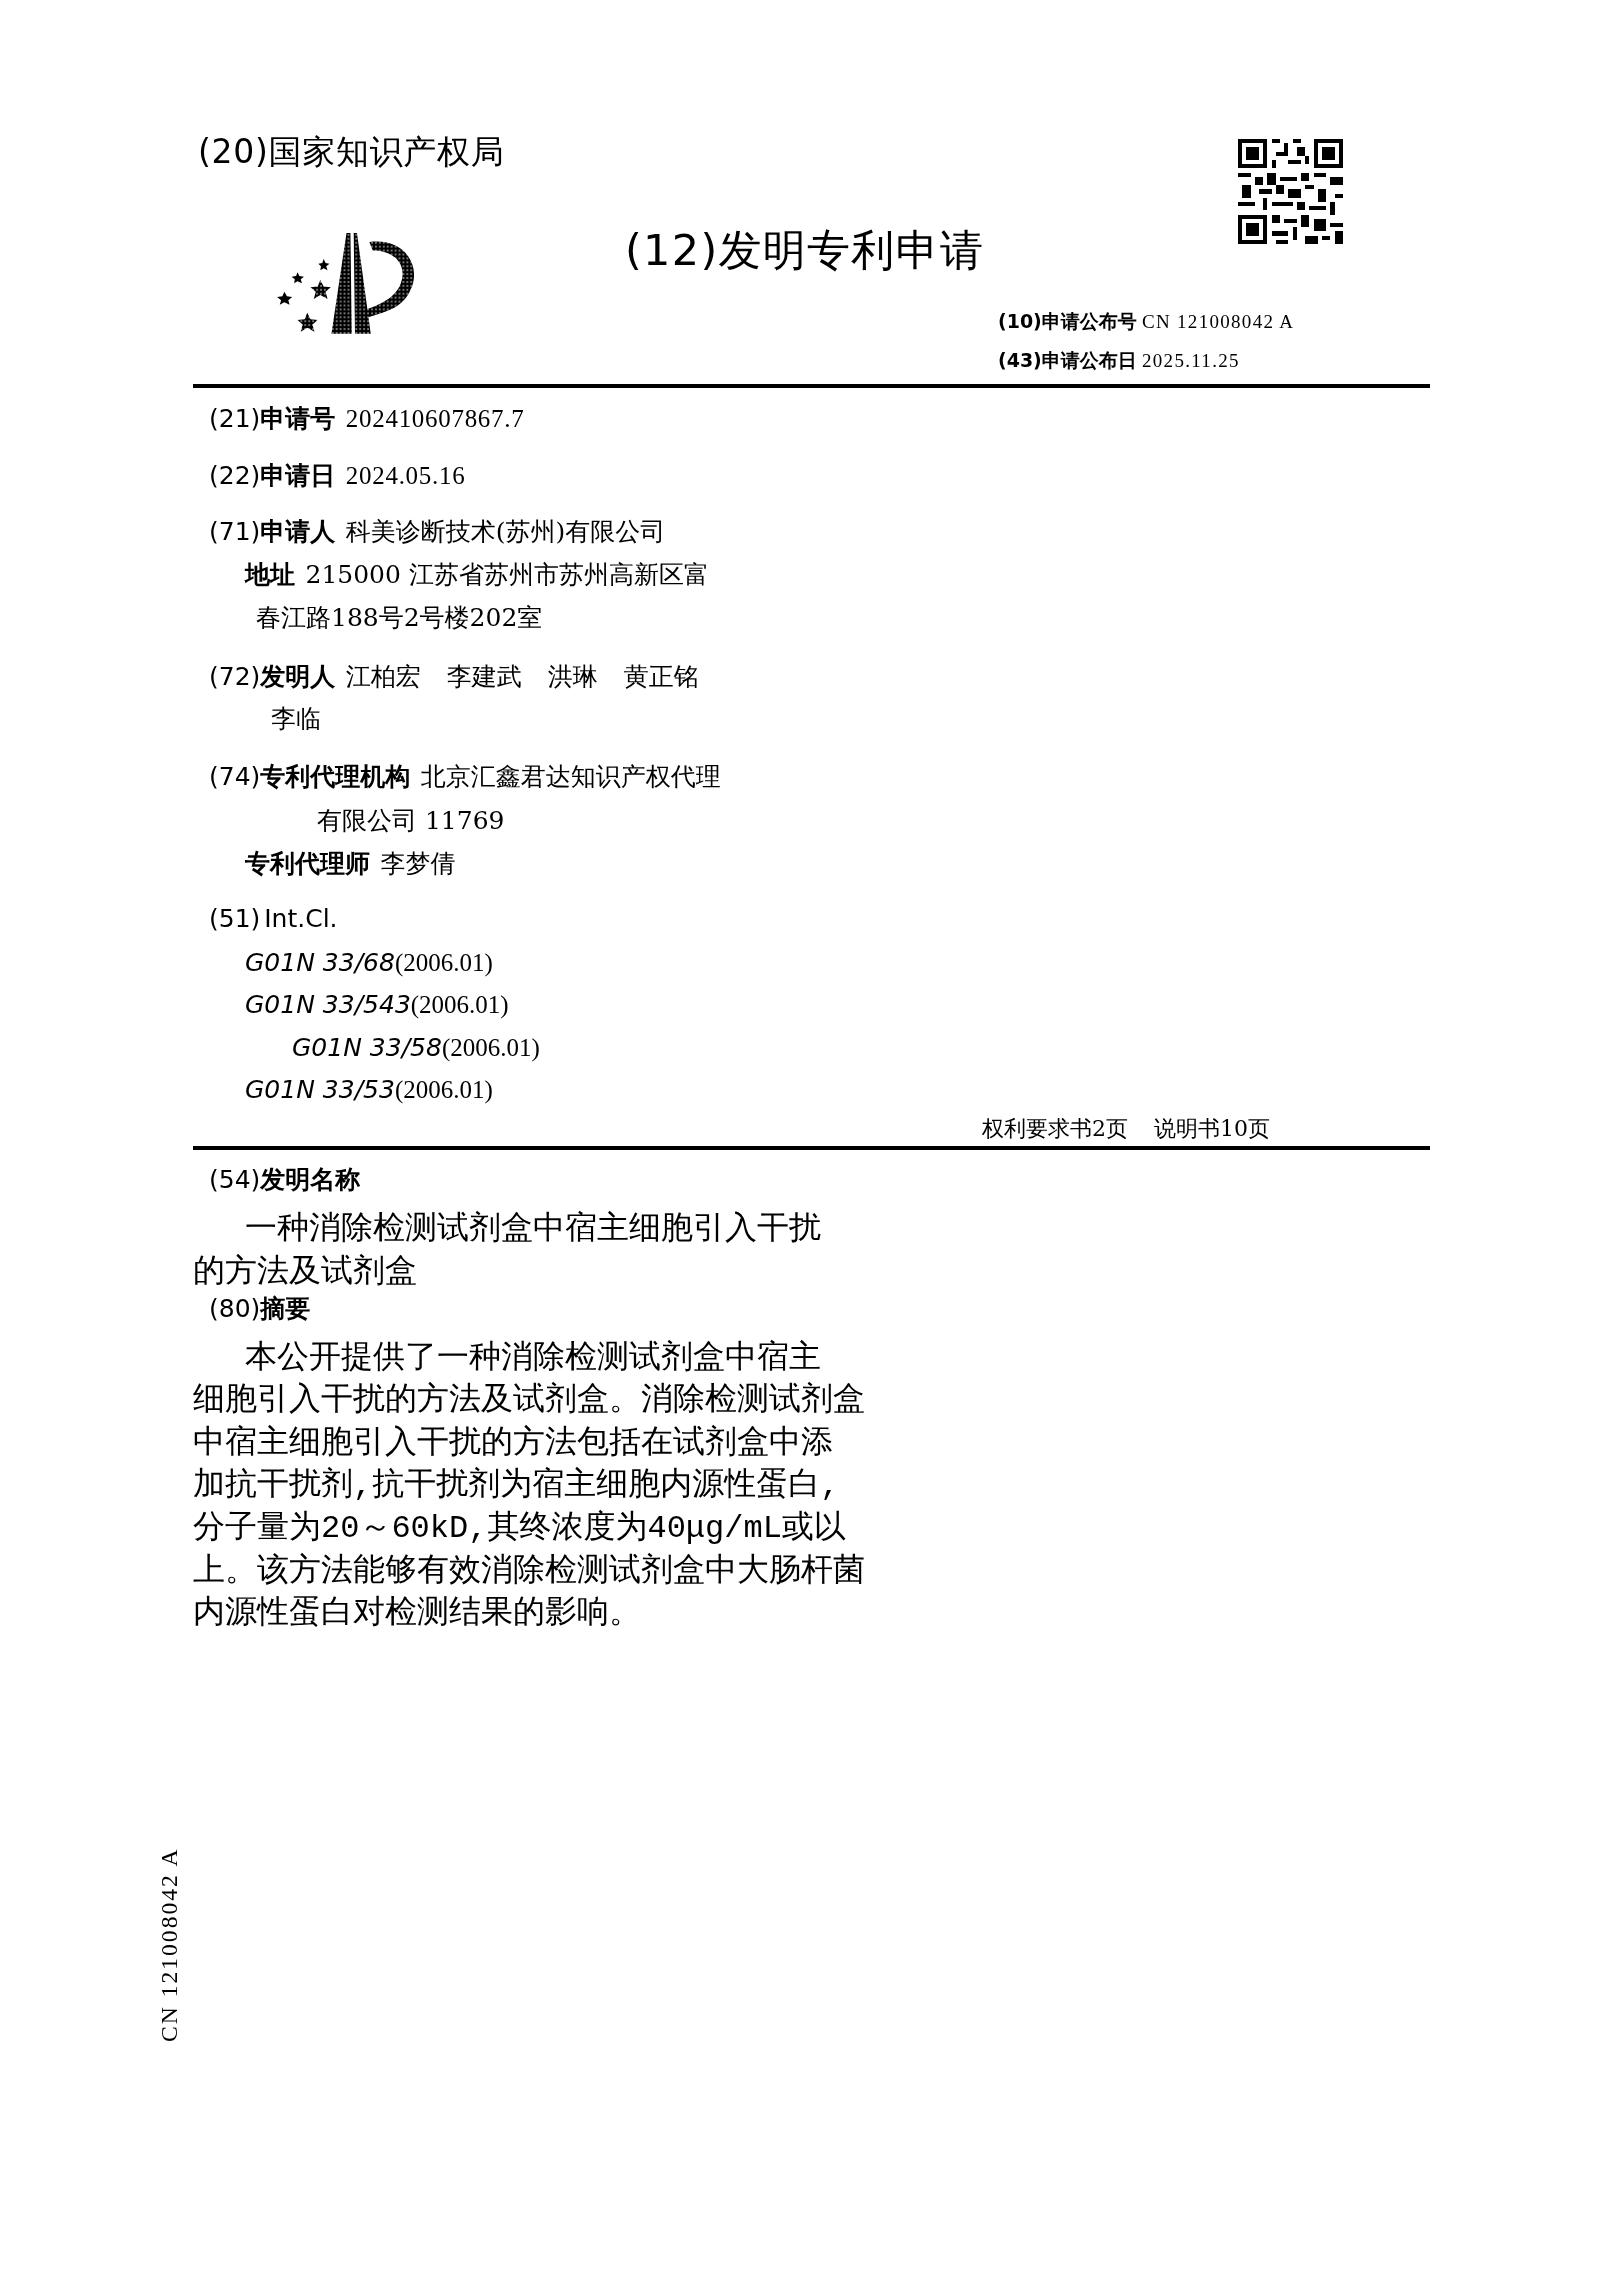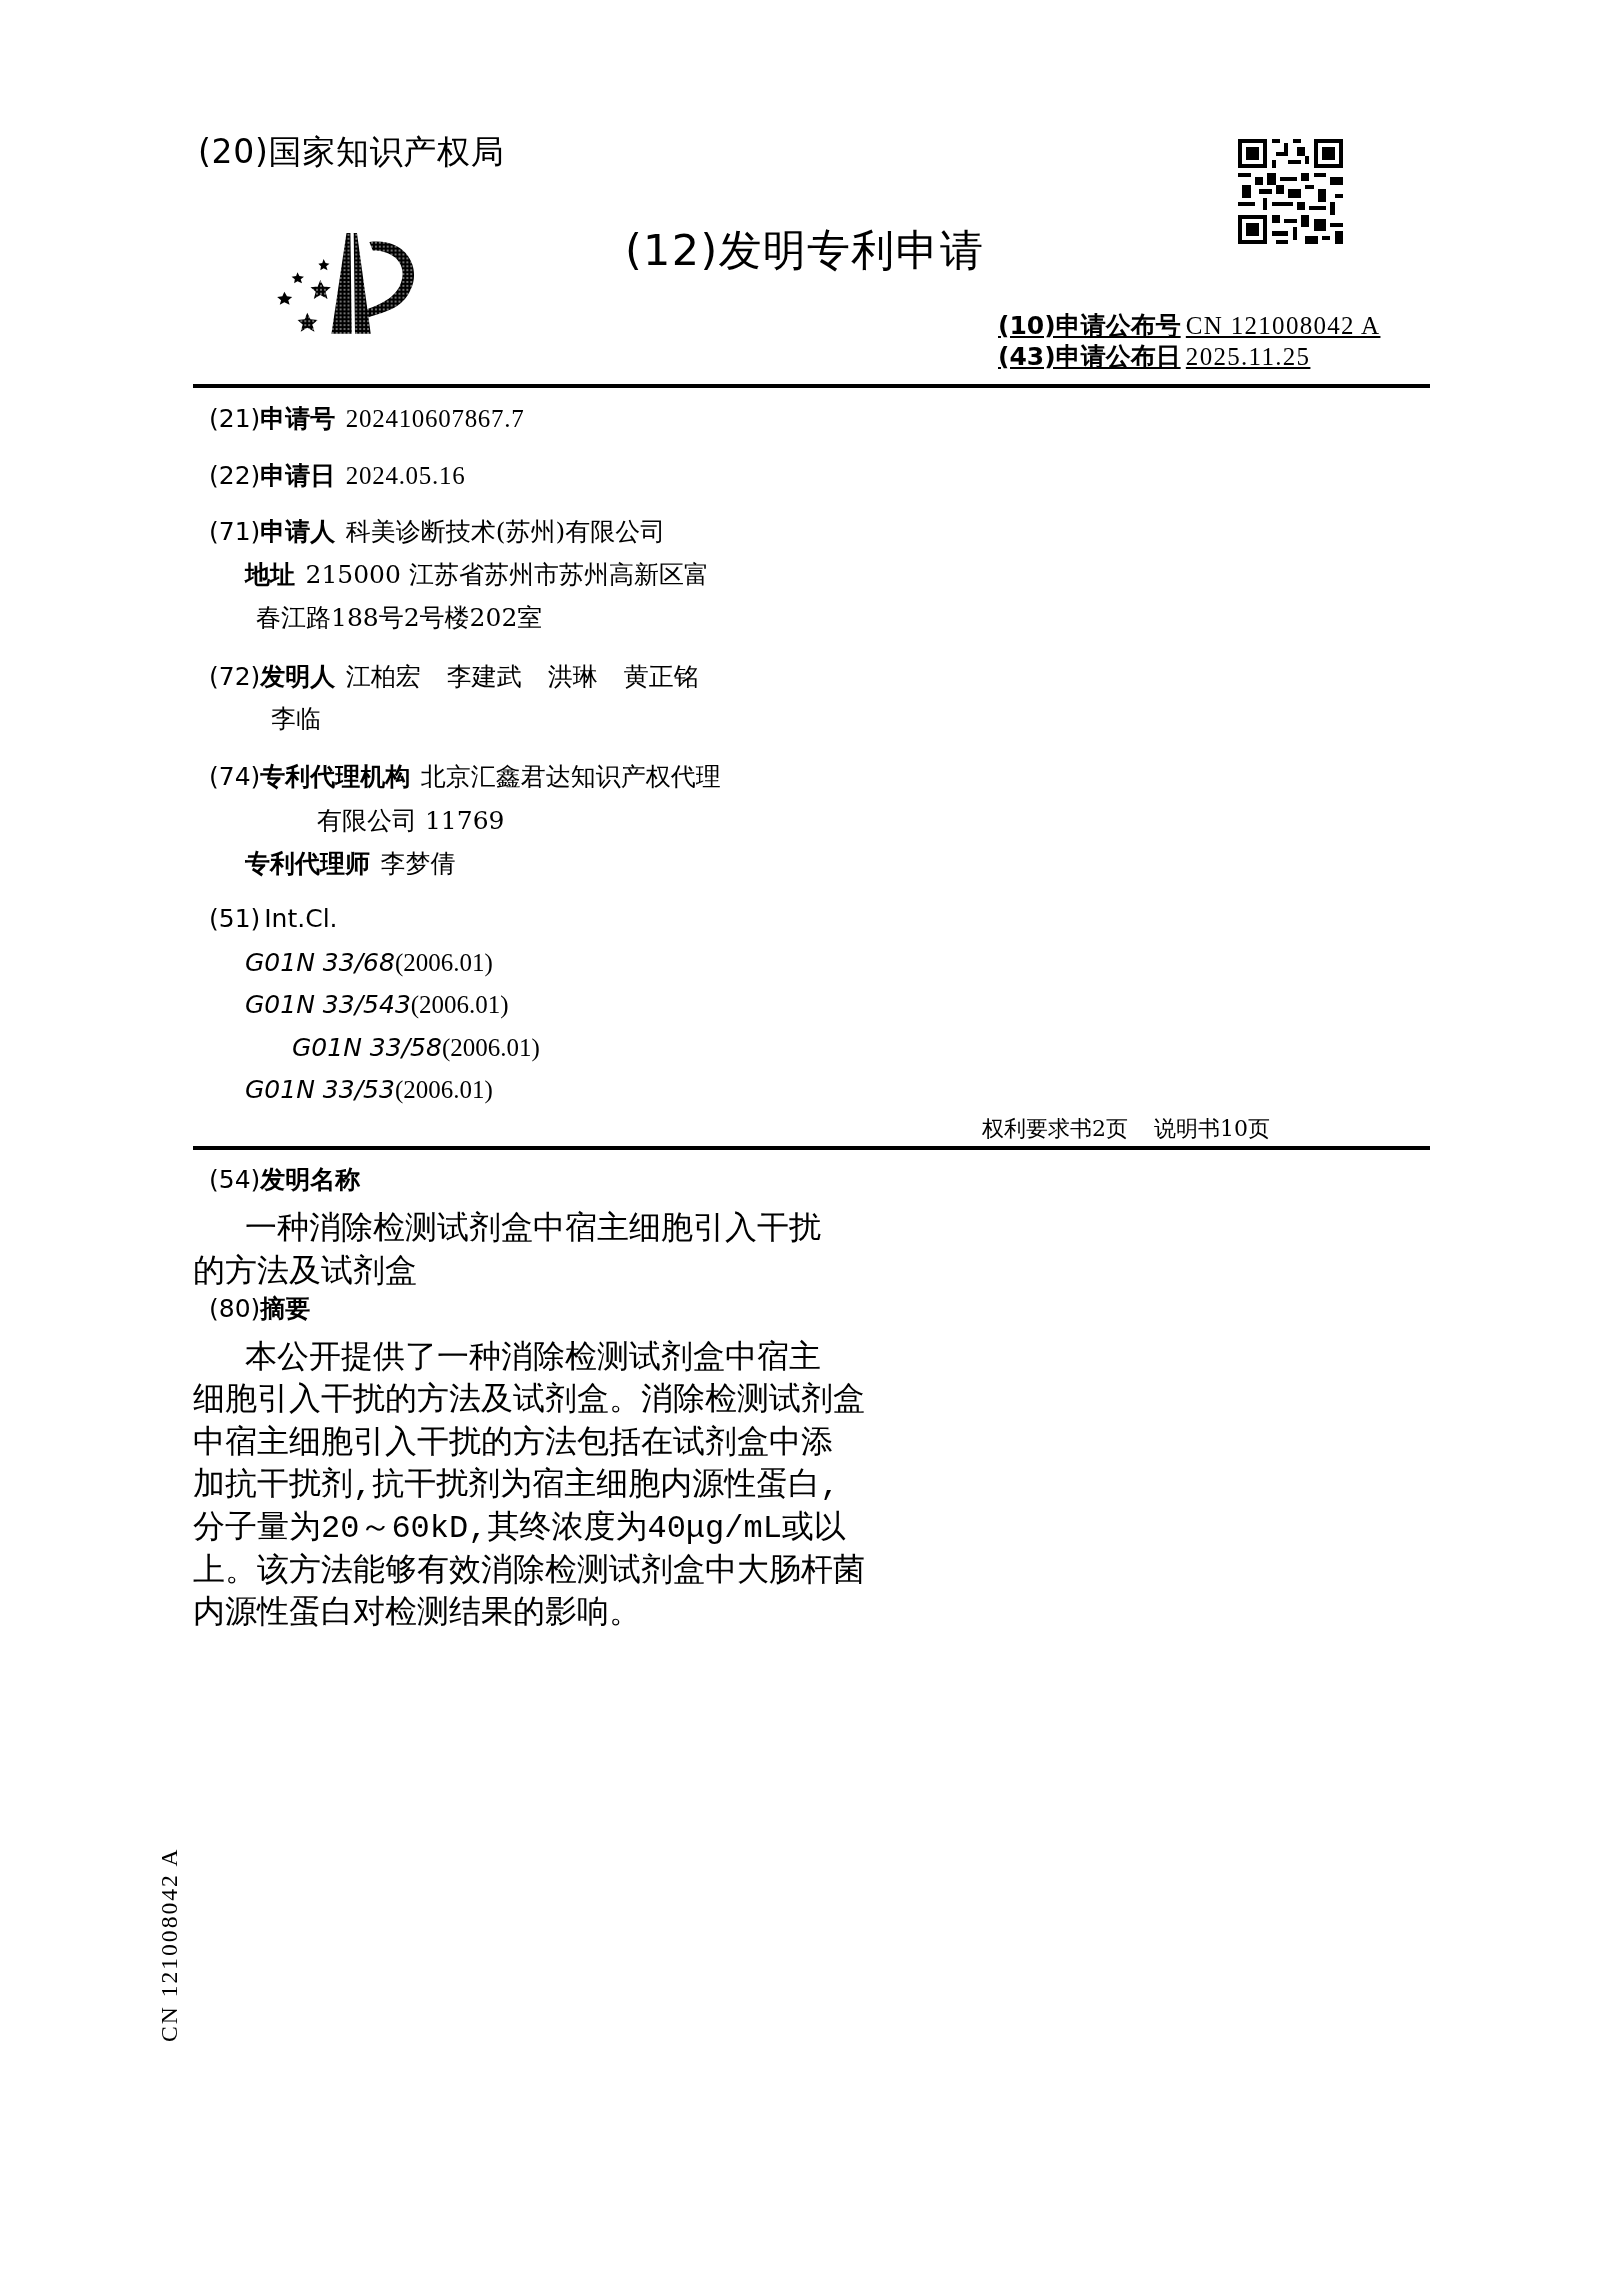--- a/index.html
+++ b/index.html
@@ -3,21 +3,21 @@
   <meta charset="utf-8">
   <style>
     html, body { margin: 0; padding: 0; background: #ffffff; }
     body { width: 1623px; height: 2295px; position: relative; overflow: hidden; color: #000; }
     .abs { position: absolute; white-space: nowrap; }
     .hei { font-family: "DejaVu Sans", "Liberation Sans", sans-serif; }
 
     .office { left: 198px; top: 130px; font-size: 33px; letter-spacing: 0.7px; }
     .doc-type { left: 625px; top: 222px; font-size: 43px; letter-spacing: 1.3px; }
 
-    .pub-row { font-size: 25px; text-decoration: underline; }
+    .pub-row { font-size: 19px; }
     .pub-row .lbl { font-family: "DejaVu Sans", "Liberation Sans", sans-serif; font-weight: bold; }
     .pub-row .val { font-family: "Liberation Serif", "DejaVu Serif", serif; margin-left: 5.2px; letter-spacing: 1.3px; }
 
     .rule { position: absolute; left: 193px; width: 1237px; height: 3.9px; background: #000; }
 
     .field { font-size: 25px; }
     .field .code { font-family: "DejaVu Sans", "Liberation Sans", sans-serif; margin-left: 16px; }
     .field .lbl { font-family: "DejaVu Sans", "Liberation Sans", sans-serif; font-weight: bold; }
     .field .val { font-family: "DejaVu Serif", "Liberation Serif", serif; margin-left: 10.5px; margin-top: 20px; }
     .field .num { font-family: "Liberation Serif", "DejaVu Serif", serif; letter-spacing: 0.7px; }
@@ -112,21 +112,21 @@
       <rect x="16" y="23" width="3" height="2"></rect>
       <rect x="20" y="23" width="2" height="1"></rect>
       <rect x="23" y="22" width="2" height="3"></rect>
       <rect x="9" y="24" width="3" height="1"></rect>
   </g>
 </svg>
 
 <div class="abs pub-row" style="left:998px; top:309px;">
   <span class="lbl">(10)申请公布号</span><span class="val">CN 121008042 A</span>
 </div>
-<div class="abs pub-row" style="left:998px; top:340px;">
+<div class="abs pub-row" style="left:998px; top:348px;">
   <span class="lbl">(43)申请公布日</span><span class="val">2025.11.25</span>
 </div>
 
 <div class="rule" style="top:384px;"></div>
 
 <div class="abs field" style="left:193px; top:402px;">
   <span class="code">(21)</span><span class="lbl">申请号</span><span class="val num">202410607867.7</span>
 </div>
 
 <div class="abs field" style="left:193px; top:459px;">

